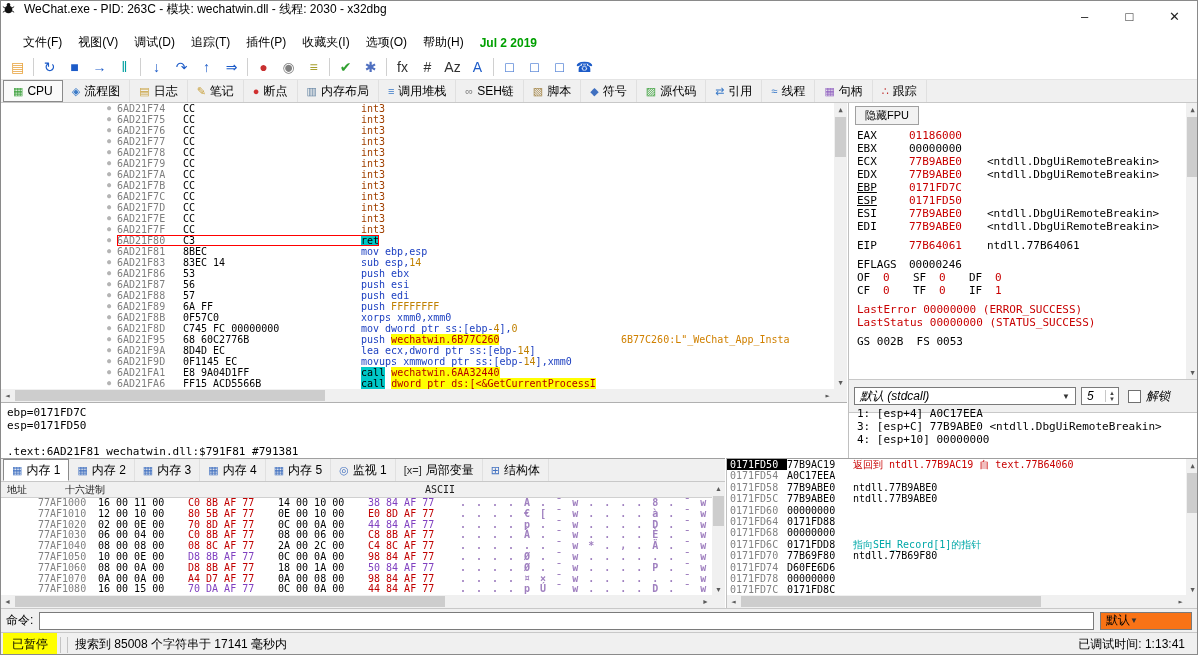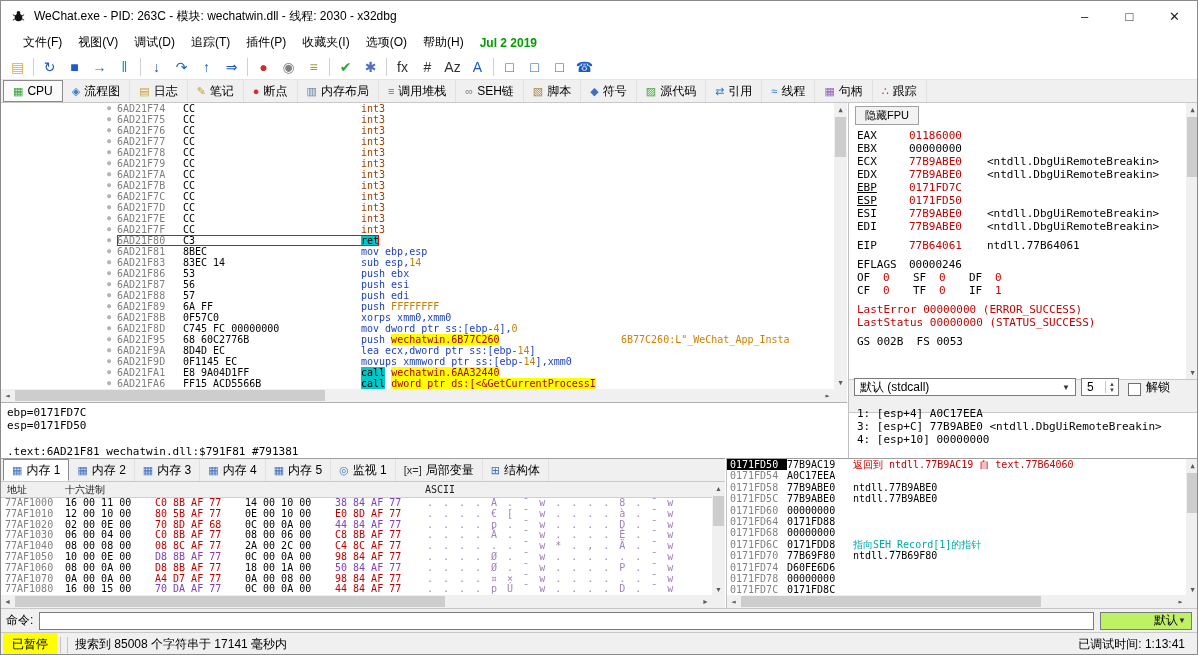--- a/index.html
+++ b/index.html
@@ -1,21 +1,21 @@
 <!DOCTYPE html>
 <html><head>
 <meta charset="utf-8">
 <style>
   html,body{margin:0;padding:0;background:#D4D4D4;}
   .app{position:relative;width:1198px;height:655px;background:#FFFFFF;border:1px solid #8A8A8A;
        font-family:"Liberation Sans",sans-serif;font-size:12px;color:#000;overflow:hidden;box-sizing:border-box;}
   *{box-sizing:border-box;}
 
   
-  .titlebar{position:absolute;left:0;top:0;right:0;height:30px;display:flex;align-items:center;padding-left:10px;background:#FFFFFF;}
+  .titlebar{position:absolute;left:0;top:0;right:0;height:30px;display:flex;align-items:flex-start;padding-left:0;background:#FFFFFF;}
   .app-icon{width:15px;height:15px;margin-right:8px;flex:0 0 auto;}
   .title-text{font-size:12px;}
   .win-controls{margin-left:auto;display:flex;height:30px;}
   .win-btn{width:45px;height:30px;display:flex;align-items:center;justify-content:center;font-size:13px;color:#222;}
 
   
   .menubar{position:absolute;left:0;top:30px;right:0;height:23px;display:flex;align-items:center;background:#FFFFFF;padding-left:14px;}
   .menu-items{display:flex;align-items:center;}
   .menu-item{padding:3px 8px;}
   .menu-date{color:#00A000;font-weight:bold;margin-left:8px;}
@@ -70,66 +70,66 @@
   .rline.blank{height:6px;}
   .rn{display:inline-block;width:52px;}
   .rn.ul{text-decoration:underline;}
   .rv{display:inline-block;min-width:64px;}
   .rv.red{color:#C80000;}
   .rx{margin-left:14px;color:#000;}
   .fn{display:inline-block;width:26px;}
   .fv{display:inline-block;width:30px;color:#C80000;}
   .red-line{color:#C80000;}
   .convbar{position:absolute;left:0;top:276px;width:100%;height:24px;background:#F0F0F0;border-top:1px solid #C8C8C8;border-bottom:1px solid #C8C8C8;
-           display:flex;align-items:flex-end;padding:16px 5px;font-family:"Liberation Sans",sans-serif;font-size:12px;}
+           display:flex;align-items:center;padding:16px 5px;font-family:"Liberation Sans",sans-serif;font-size:12px;font-style:italic;}
   .combo{width:222px;height:18px;background:#fff;border:1px solid #7A7A7A;display:flex;align-items:center;justify-content:space-between;padding:0 5px;}
   .combo-arrow{font-size:8px;color:#333;}
   .spin{width:38px;height:18px;background:#fff;border:1px solid #7A7A7A;margin-left:5px;display:flex;align-items:center;}
   .spin-val{flex:1;padding-left:5px;}
   .spin-arrows{width:13px;display:flex;flex-direction:column;align-items:center;font-size:6px;color:#444;border-left:1px solid #C8C8C8;}
   .chk{width:13px;height:13px;background:#fff;border:1px solid #707070;margin-left:9px;}
   .chk-label{margin-left:5px;}
   .args{position:absolute;left:8px;top:304px;width:330px;}
   .arg-line{height:13px;line-height:13px;white-space:pre;}
 
   
   .dumppane{position:absolute;left:0;top:457px;width:724px;height:150px;background:#fff;border-top:1px solid #A0A0A0;}
   .btabs{height:23px;background:#F0F0F0;display:flex;align-items:stretch;border-bottom:1px solid #C8C8C8;padding-left:2px;}
   .btab{display:flex;align-items:center;gap:4px;padding:0 8px;border-right:1px solid #E0E0E0;}
   .btab.active{background:#FFFFFF;border:1px solid #8A8A8A;border-bottom:1px solid #FFFFFF;}
   .mhead{height:16px;background:#F0F0F0;border-bottom:1px solid #D0D0D0;display:flex;font-family:"DejaVu Sans Mono",monospace;font-size:10px;color:#202020;align-items:center;}
   .mh-addr{width:64px;padding-left:6px;}
   .mh-hex{width:360px;}
   .mh-ascii{flex:1;}
   .mrows{font-family:"DejaVu Sans Mono",monospace;font-size:10px;height:98px;overflow:hidden;}
-  .mrow{height:10.8px;line-height:10.8px;display:flex;white-space:pre;}
+  .mrow{height:10.8px;line-height:10.8px;display:flex;white-space:pre;padding-left:33px;}
   .maddr{width:64px;padding-left:4px;color:#808080;}
   .mg{width:90px;}
   .mg.k{color:#000;}
   .mg.r{color:#C00000;}
   .mg.p{color:#8040C0;}
-  .masc{color:#A080C0;letter-spacing:10px;margin-left:2px;}
+  .masc{color:#A080C0;letter-spacing:10px;margin-left:2px;font-weight:bold;}
 
   
   .stackpane{position:absolute;left:725px;top:457px;width:473px;height:150px;background:#fff;border-top:1px solid #A0A0A0;border-left:1px solid #C0C0C0;
              font-family:"DejaVu Sans Mono",monospace;font-size:10px;}
   .srows{position:absolute;left:0;top:0;width:459px;height:137px;overflow:hidden;}
   .srow{height:11.4px;line-height:11.4px;display:flex;white-space:pre;}
   .saddr{width:60px;padding-left:3px;color:#808080;}
   .saddr.sel{background:#000;color:#fff;}
   .sval{width:66px;color:#000;}
   .scmt{color:#000;}
   .scmt.red{color:#C80000;}
   .scmt.cyan{color:#00A8A8;}
 
   
   .commandbar{position:absolute;left:0;top:607px;right:0;height:24px;background:#F0F0F0;border-top:1px solid #C8C8C8;display:flex;align-items:center;padding:0 5px;}
   .cmd-label{margin-right:6px;}
   .cmd-input{flex:1;height:18px;border:1px solid #7A7A7A;background:#fff;font-family:"Liberation Sans",sans-serif;font-size:12px;padding:0 4px;outline:none;}
-  .cmd-combo{width:92px;height:18px;margin-left:6px;background:#bef264;border:1px solid #7A7A7A;display:flex;align-items:center;justify-content:flex-end;padding:0 5px;}
+  .cmd-combo{width:92px;height:18px;margin-left:6px;background:#f97316;border:1px solid #7A7A7A;display:flex;align-items:center;justify-content:flex-start;padding:0 5px;}
 
   
   .statusbar{position:absolute;left:0;top:631px;right:0;height:24px;background:#F0F0F0;border-top:1px solid #C8C8C8;display:flex;align-items:center;}
   .status-badge{background:#FFFF00;color:#000;padding:3px 9px;margin-left:2px;}
   .status-sep{width:1px;height:16px;background:#C4C4C4;margin:0 3px;}
   .status-msg{margin-left:4px;}
   .status-time{margin-left:auto;margin-right:12px;}
 </style>
 </head>
 <body>
@@ -444,21 +444,21 @@
         </div>
       </div>
     <div class="mhead">
       <span class="mh-addr">地址</span>
       <span class="mh-hex">十六进制</span>
       <span class="mh-ascii">ASCII</span>
     </div>
     <div class="mrows">
         <div class="mrow"><span class="maddr">77AF1000</span><span class="mg k">16 00 11 00</span><span class="mg r">C0 8B AF 77</span><span class="mg k">14 00 10 00</span><span class="mg p">38 84 AF 77</span><span class="masc">....À.¯w....8.¯w</span></div>
         <div class="mrow"><span class="maddr">77AF1010</span><span class="mg k">12 00 10 00</span><span class="mg r">80 5B AF 77</span><span class="mg k">0E 00 10 00</span><span class="mg r">E0 8D AF 77</span><span class="masc">....€[¯w....à.¯w</span></div>
-        <div class="mrow"><span class="maddr">77AF1020</span><span class="mg k">02 00 0E 00</span><span class="mg r">70 8D AF 68</span><span class="mg k">0C 00 0A 00</span><span class="mg p">44 84 AF 77</span><span class="masc">....p.¯w....D.¯w</span></div>
+        <div class="mrow"><span class="maddr">77AF1020</span><span class="mg k">02 00 0E 00</span><span class="mg r">70 8D AF 77</span><span class="mg k">0C 00 0A 00</span><span class="mg p">44 84 AF 77</span><span class="masc">....p.¯w....D.¯w</span></div>
         <div class="mrow"><span class="maddr">77AF1030</span><span class="mg k">06 00 04 00</span><span class="mg r">C0 8B AF 77</span><span class="mg k">08 00 06 00</span><span class="mg r">C8 8B AF 77</span><span class="masc">....À.¯w....È.¯w</span></div>
         <div class="mrow"><span class="maddr">77AF1040</span><span class="mg k">08 00 08 00</span><span class="mg r">08 8C AF 77</span><span class="mg k">2A 00 2C 00</span><span class="mg r">C4 8C AF 77</span><span class="masc">......¯w*.,.Ä.¯w</span></div>
         <div class="mrow"><span class="maddr">77AF1050</span><span class="mg k">10 00 0E 00</span><span class="mg p">D8 8B AF 77</span><span class="mg k">0C 00 0A 00</span><span class="mg r">98 84 AF 77</span><span class="masc">....Ø.¯w......¯w</span></div>
         <div class="mrow"><span class="maddr">77AF1060</span><span class="mg k">08 00 0A 00</span><span class="mg r">D8 8B AF 77</span><span class="mg k">18 00 1A 00</span><span class="mg p">50 84 AF 77</span><span class="masc">....Ø.¯w....P.¯w</span></div>
         <div class="mrow"><span class="maddr">77AF1070</span><span class="mg k">0A 00 0A 00</span><span class="mg r">A4 D7 AF 77</span><span class="mg k">0A 00 08 00</span><span class="mg r">98 84 AF 77</span><span class="masc">....¤×¯w......¯w</span></div>
         <div class="mrow"><span class="maddr">77AF1080</span><span class="mg k">16 00 15 00</span><span class="mg p">70 DA AF 77</span><span class="mg k">0C 00 0A 00</span><span class="mg r">44 84 AF 77</span><span class="masc">....pÚ¯w....D.¯w</span></div>
       </div>
     <div class="sb" style="right:0;top:23px;width:13px;height:114px;">
       <div class="sb-btn" style="top:0;left:0;">▲</div>
       <div class="sb-thumb" style="left:1px;top:14px;width:11px;height:30px;"></div>

